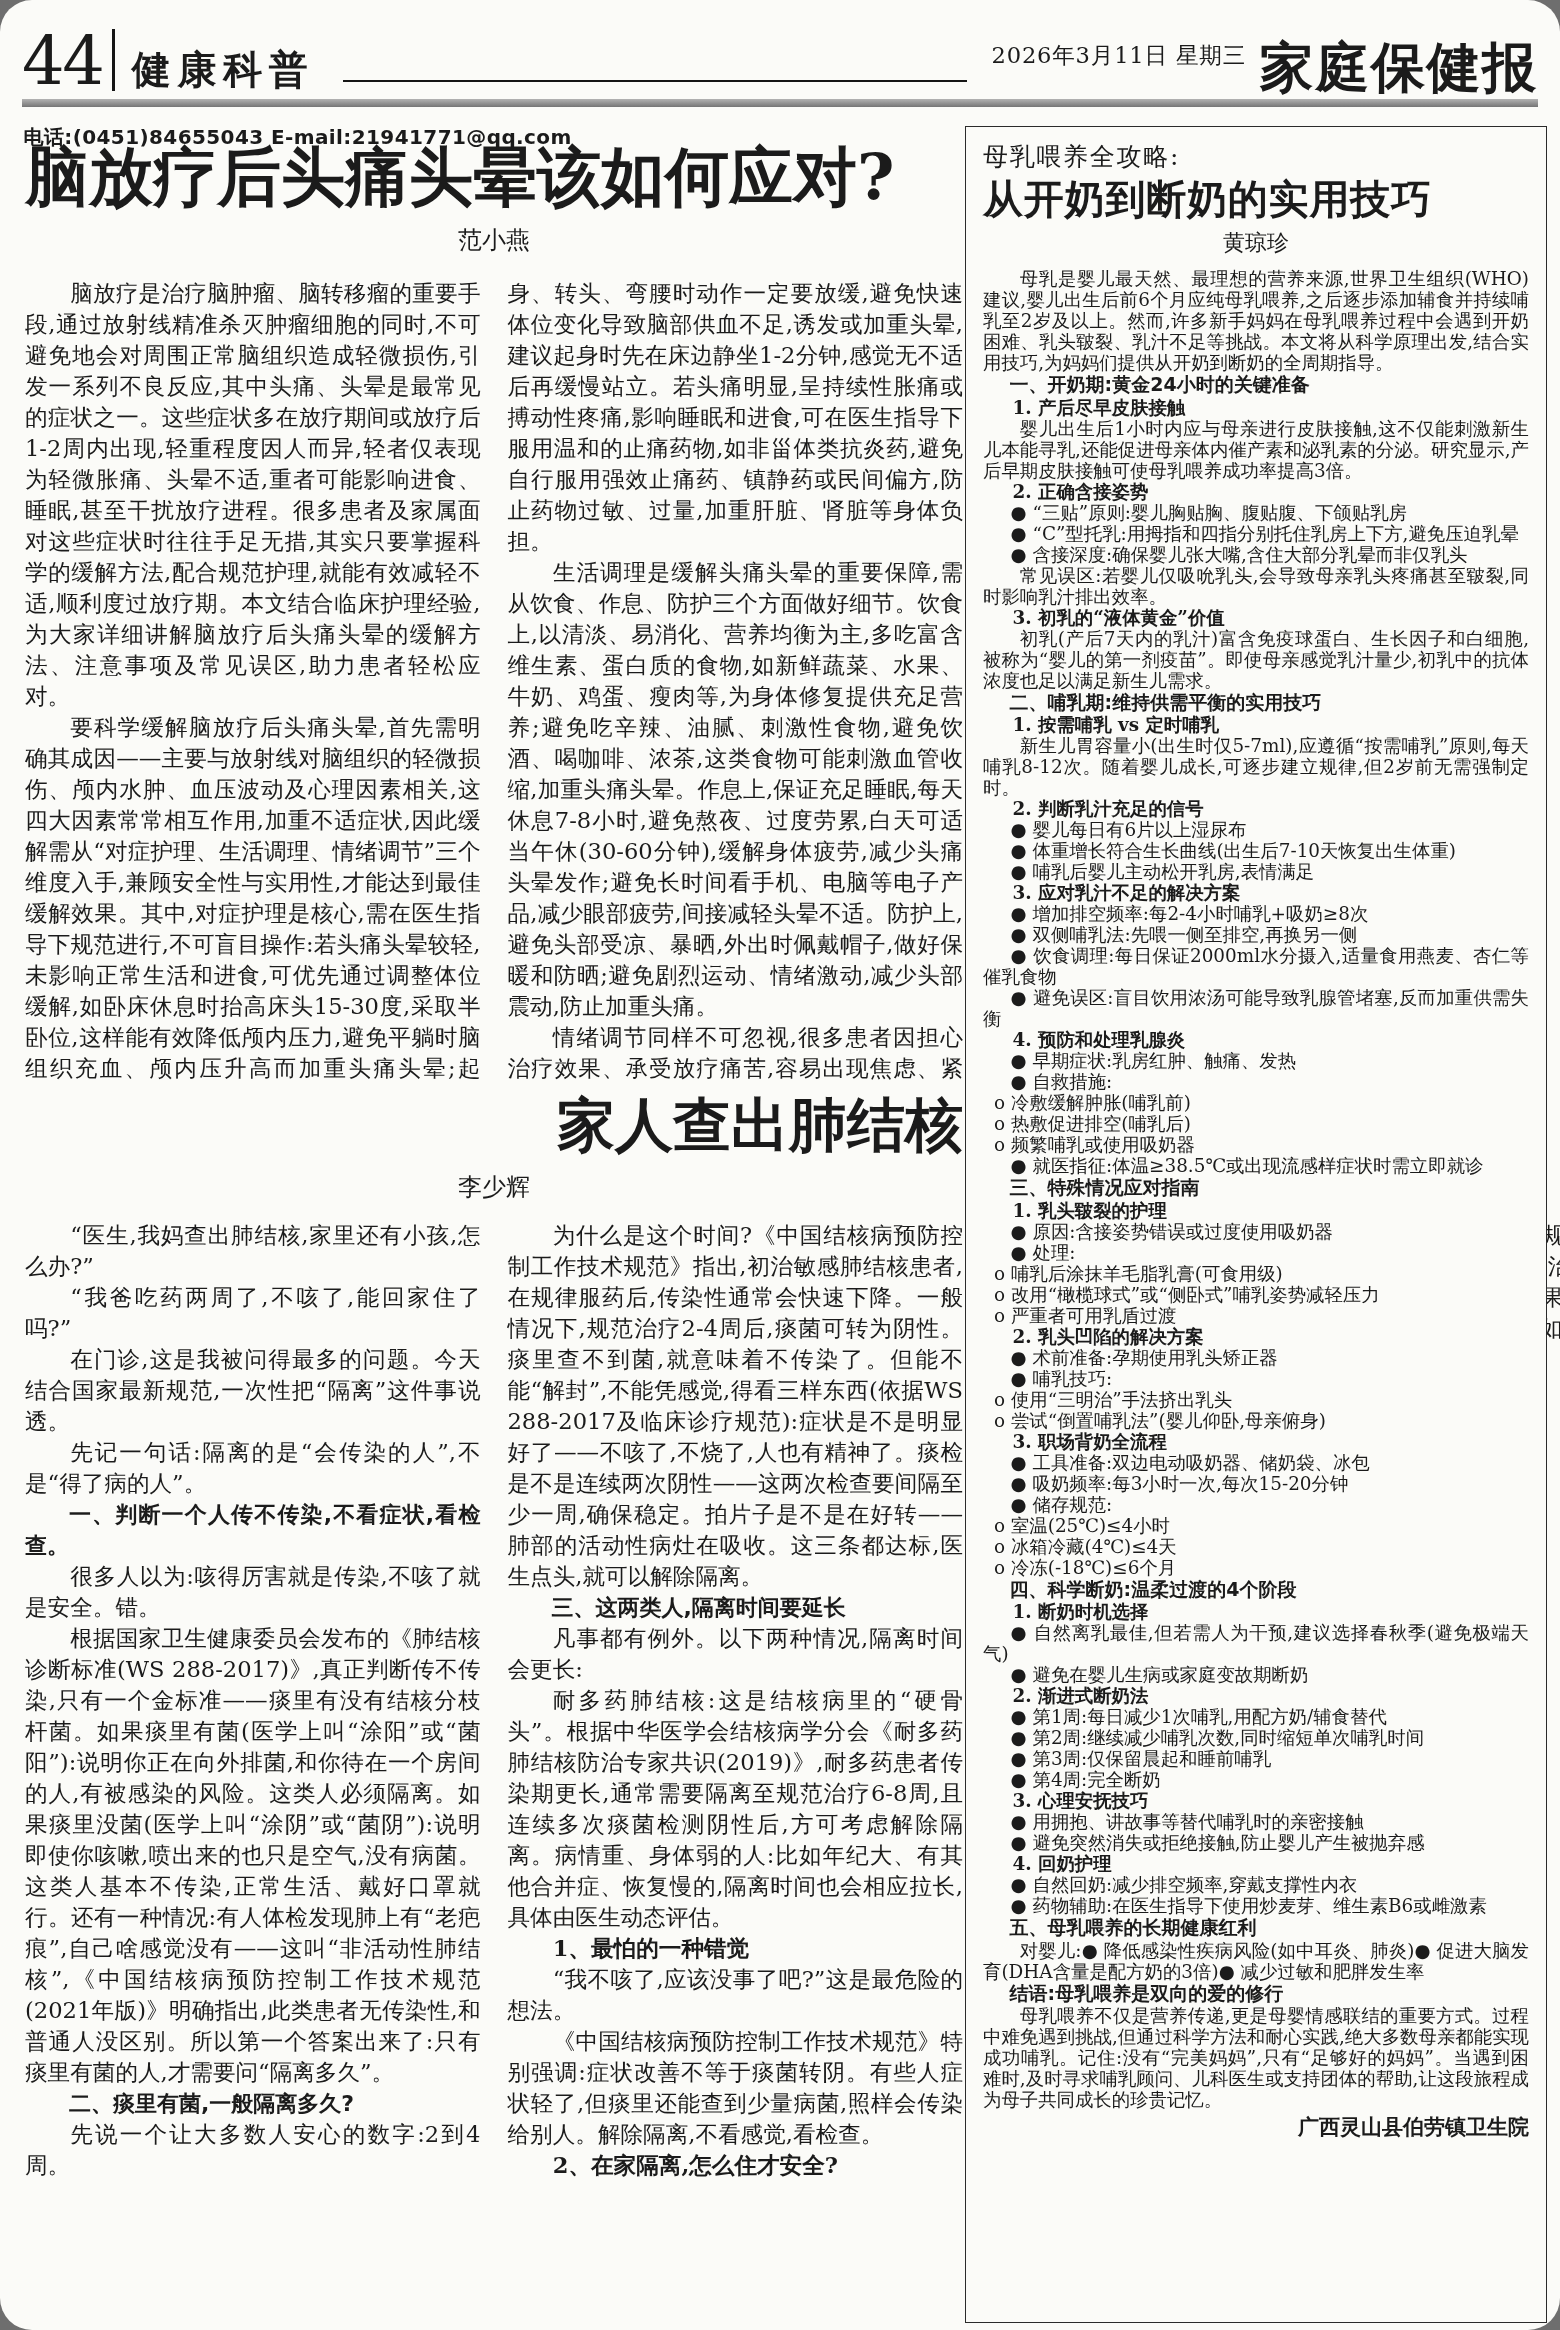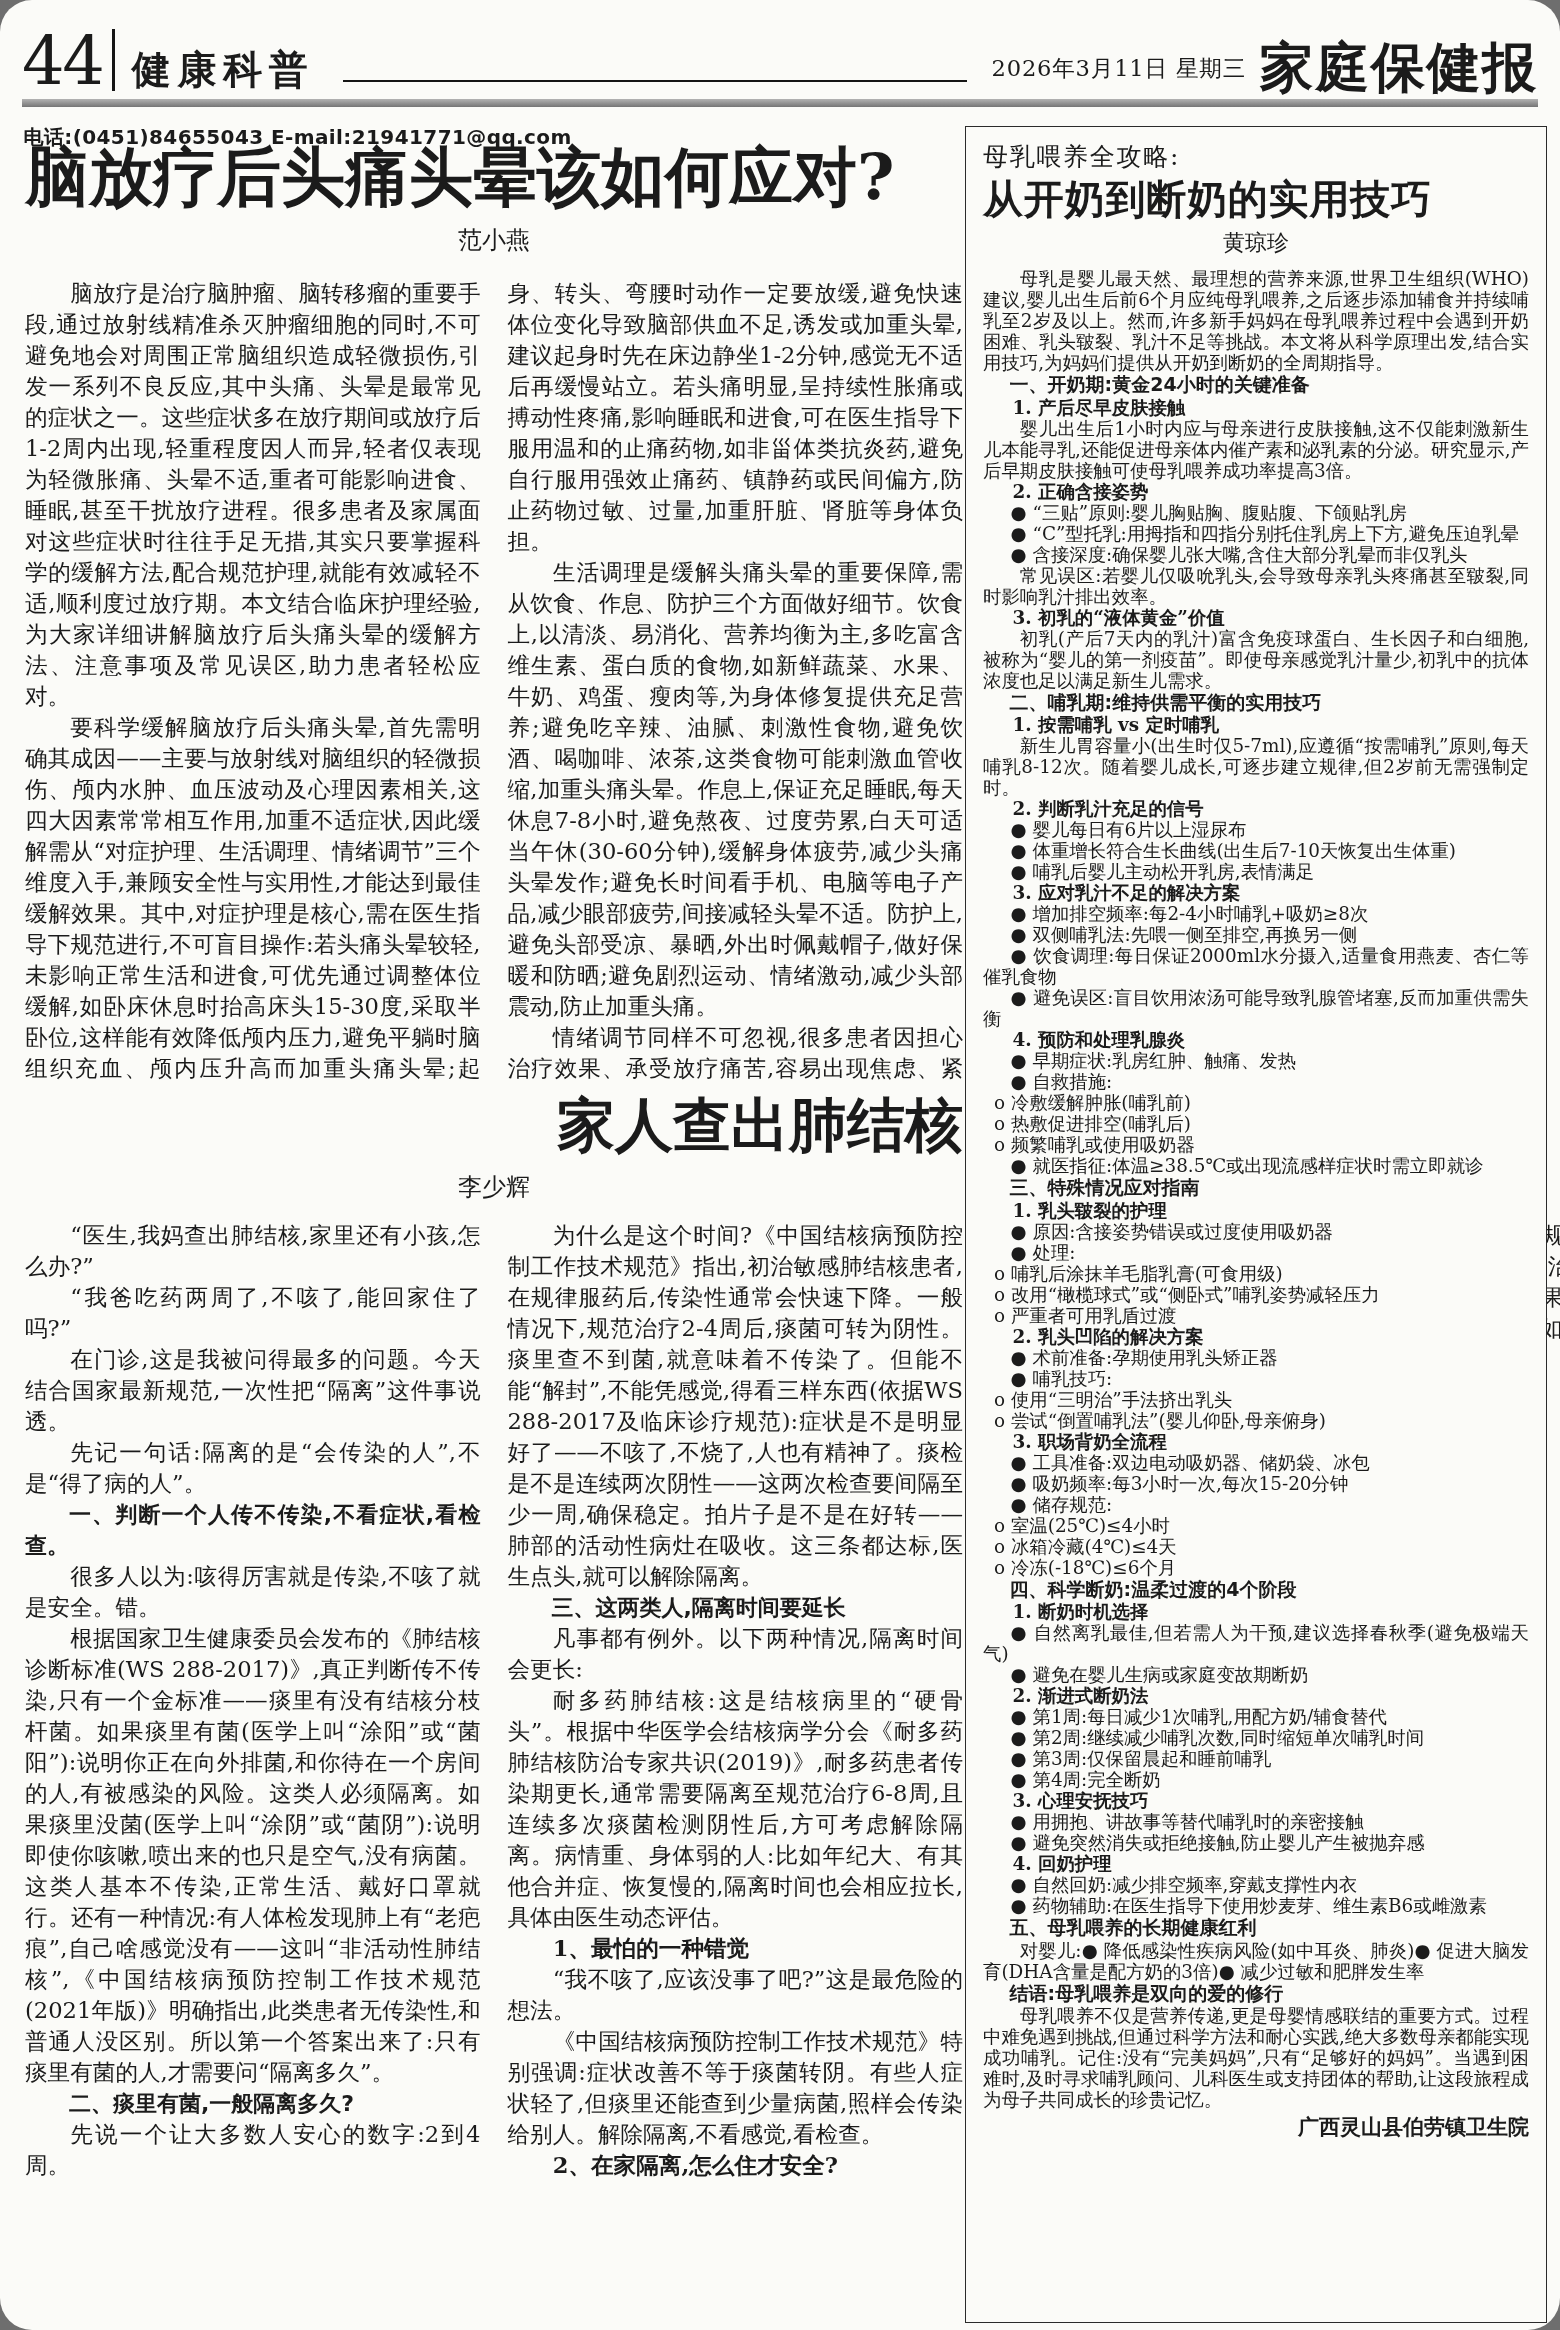--- a/index.html
+++ b/index.html
@@ -10,21 +10,21 @@
     border-radius:32px;
   }
   
   .hdr { position:absolute; top:10px; left:22px; right:22px; height:84px;
          display:flex; align-items:flex-end; }
   .h-left { display:flex; align-items:flex-end; flex:1; min-width:0; }
   .pageno { font-size:67px; line-height:0.95; letter-spacing:-2.5px; font-weight:400; }
   .vbar { width:2.5px; height:62px; background:#151515; margin:0 17px 3.4px 10px; }
   .section { font-size:39px; font-weight:700; letter-spacing:6.7px; line-height:1; padding-bottom:5px; white-space:nowrap; }
   .h-rule { flex:1; height:2.5px; background:#151515; margin:0 25px 11.7px 28.5px; }
-  .h-right { display:flex; align-items:flex-end; gap:13.4px; white-space:nowrap; }
+  .h-right { display:flex; align-items:flex-start; gap:13.4px; white-space:nowrap; }
   .date { font-size:22.6px; padding-bottom:10px; letter-spacing:0.8px; }
   .masthead { font-size:54px; font-weight:700; line-height:1; letter-spacing:1.7px; }
   .gray-bar { position:absolute; top:99px; left:22px; right:22px; height:7.5px;
               background:linear-gradient(#b3b3b3,#757575); }
   .contact { position:absolute; top:124px; left:23.5px; font-size:20px; font-weight:700;
              font-family:"DejaVu Sans", sans-serif; letter-spacing:0.4px; }
 
   
   .para { margin:0; }
   .t-p { text-indent:2em; }

